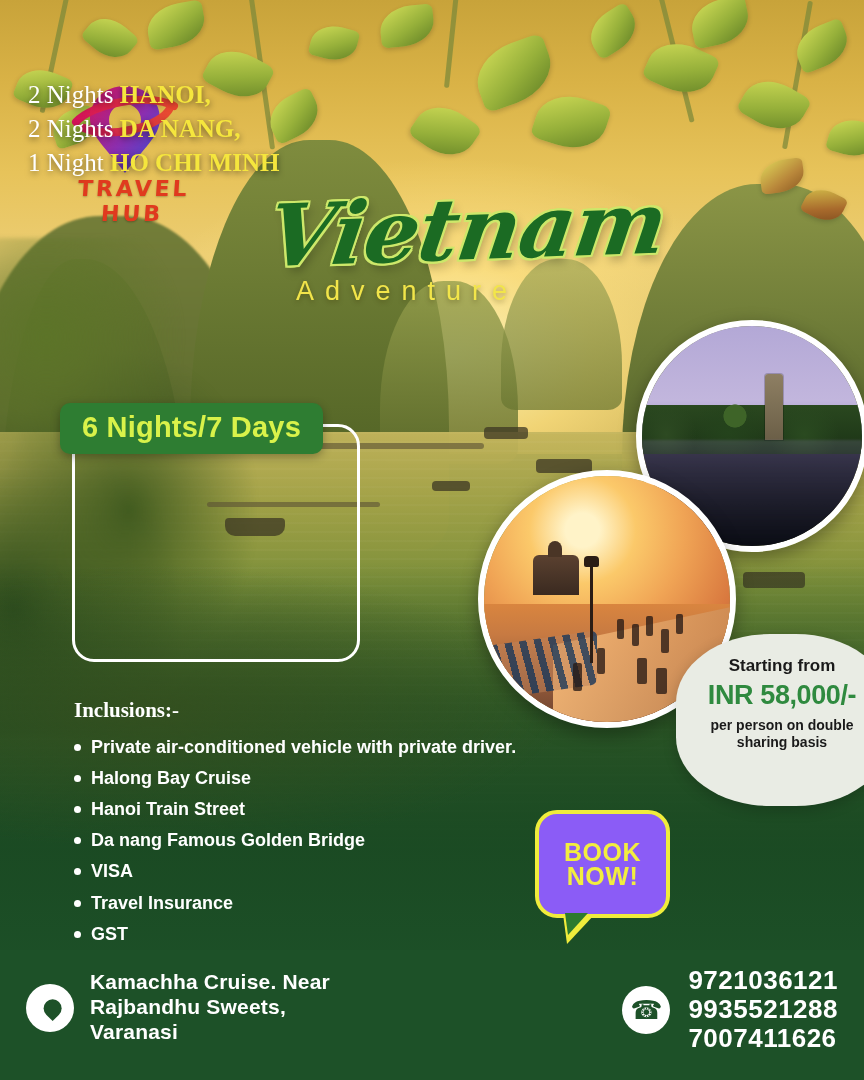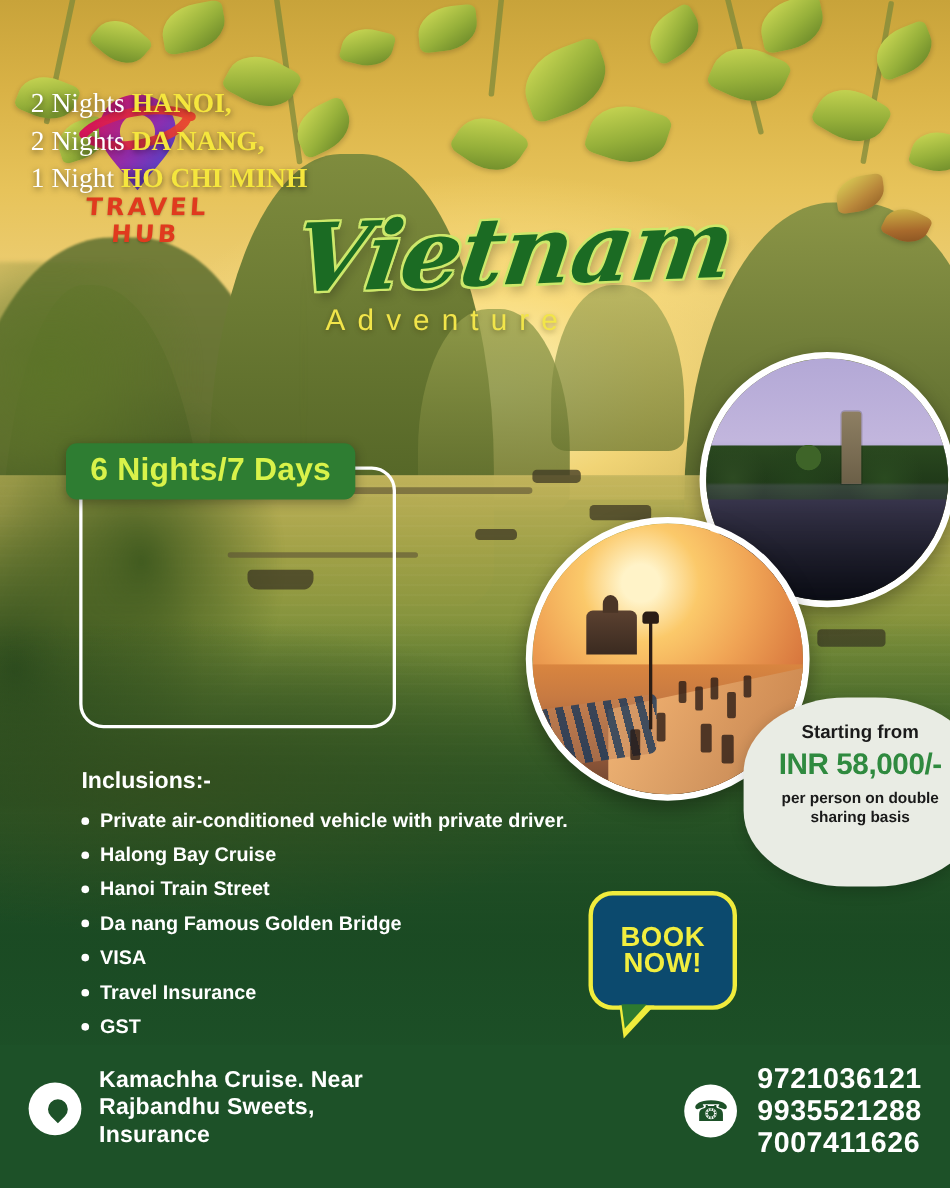--- a/index.html
+++ b/index.html
@@ -190,29 +190,29 @@
     background:#e9ece4; border-radius:44% 44% 44% 44% / 40% 40% 40% 40%;
     z-index:6; box-shadow:0 4px 14px rgba(0,0,0,.2);
     padding:22px 18px 0 16px; text-align:center;
   }
   .price-from{ font-size:17px; font-weight:700; color:#1a1a1a; }
   .price-amount{ font-size:27px; font-weight:700; color:#2f8a3f; margin-top:4px; letter-spacing:-.4px; }
   .price-note{ font-size:14px; font-weight:700; color:#1a1a1a; margin-top:6px; line-height:1.22; }
 
   
   .inclusions{ position:absolute; left:74px; top:698px; width:560px; z-index:5; }
-  .inc-title{ font-size:21px; font-weight:700; color:#ffffff; margin-bottom:12px; }
+  .inc-title{ font-size:21px; font-weight:700; color:#ffffff; margin-bottom:12px;font-family:Liberation Serif, serif; }
   .inc-item{ display:flex; align-items:flex-start; gap:10px; margin-bottom:7px; }
   .inc-bullet{ width:7px; height:7px; border-radius:50%; background:#ffffff; margin-top:9px; flex:0 0 auto; }
   .inc-text{ font-size:18px; font-weight:700; color:#ffffff; line-height:1.34; }
 
   
   .book-now{
     position:absolute; left:535px; top:810px; width:135px; height:108px;
-    border:4px solid #f0ec3c; border-radius:22px; background:#0c4a6e;
+    border:4px solid #f0ec3c; border-radius:22px; background:#8b5cf6;
     z-index:6;
     display:flex; align-items:center; justify-content:center;
   }
   .book-now:after{
     content:""; position:absolute; left:24px; bottom:-30px;
     width:0; height:0;
     border-left:4px solid transparent; border-right:28px solid transparent;
     border-top:30px solid #f0ec3c;
   }
   .book-now:before{
@@ -414,21 +414,21 @@
   </div>
 
   <div class="footer">
     <div class="addr">
       <div class="pin-circle">
         <span class="pin-dot"></span>
       </div>
       <div class="addr-text">
         <div>Kamachha Cruise. Near</div>
         <div>Rajbandhu Sweets,</div>
-        <div>Insurance</div>
+        <div>Varanasi</div>
       </div>
     </div>
 
     <div class="phones">
       <div class="phone-circle">
         <span class="phone-glyph">☎</span>
       </div>
       <div class="phone-nums">
         <div>9721036121</div>
         <div>9935521288</div>

